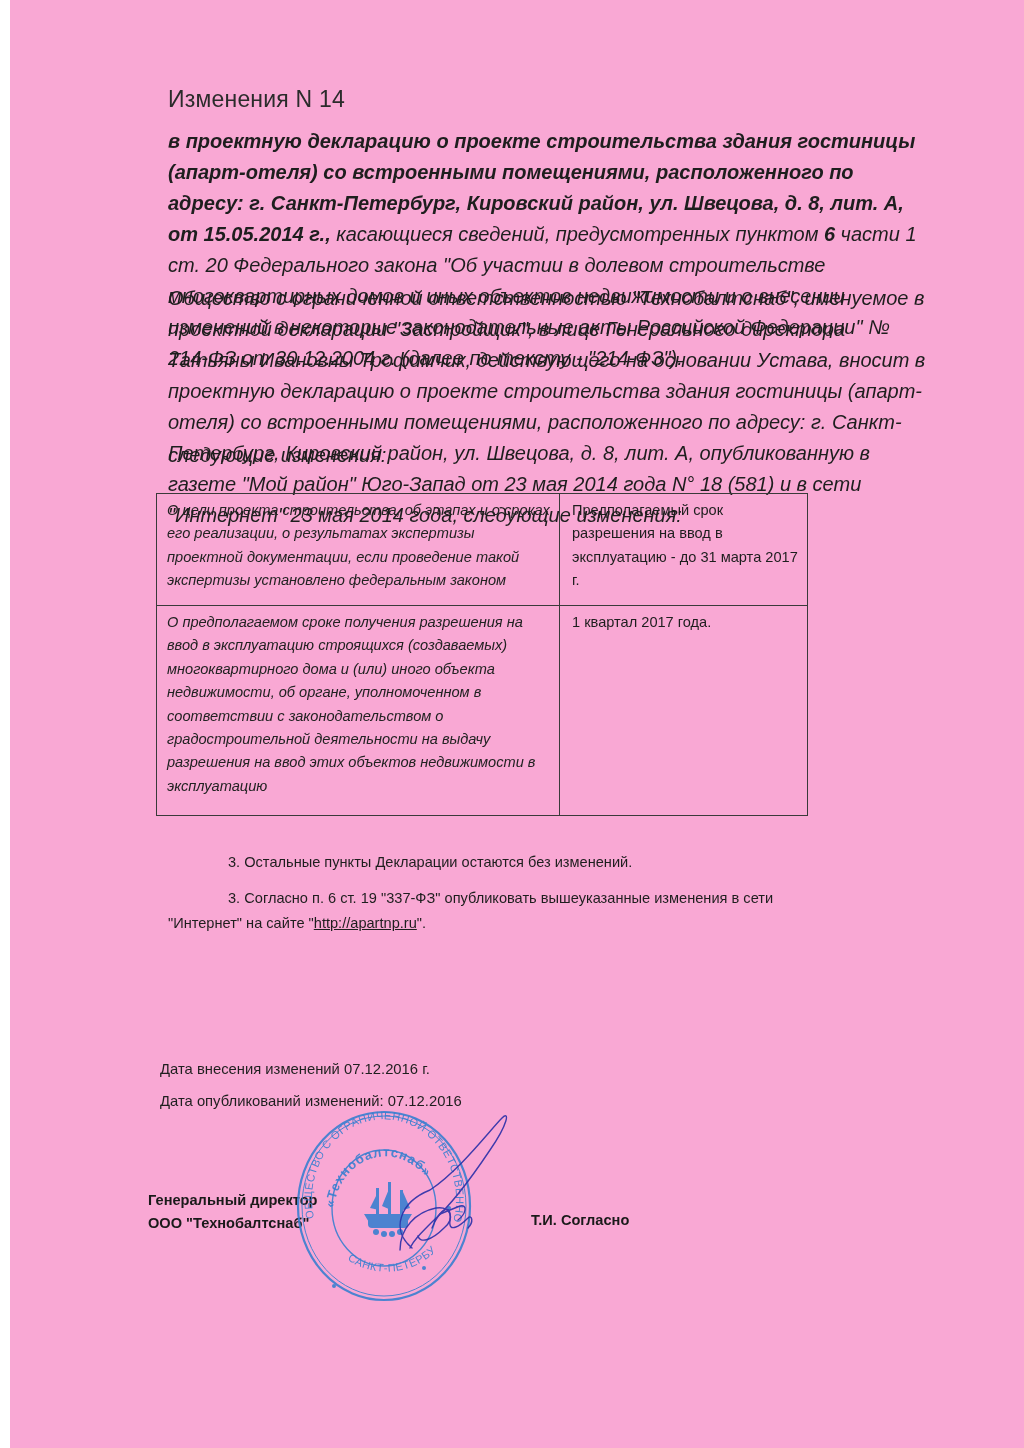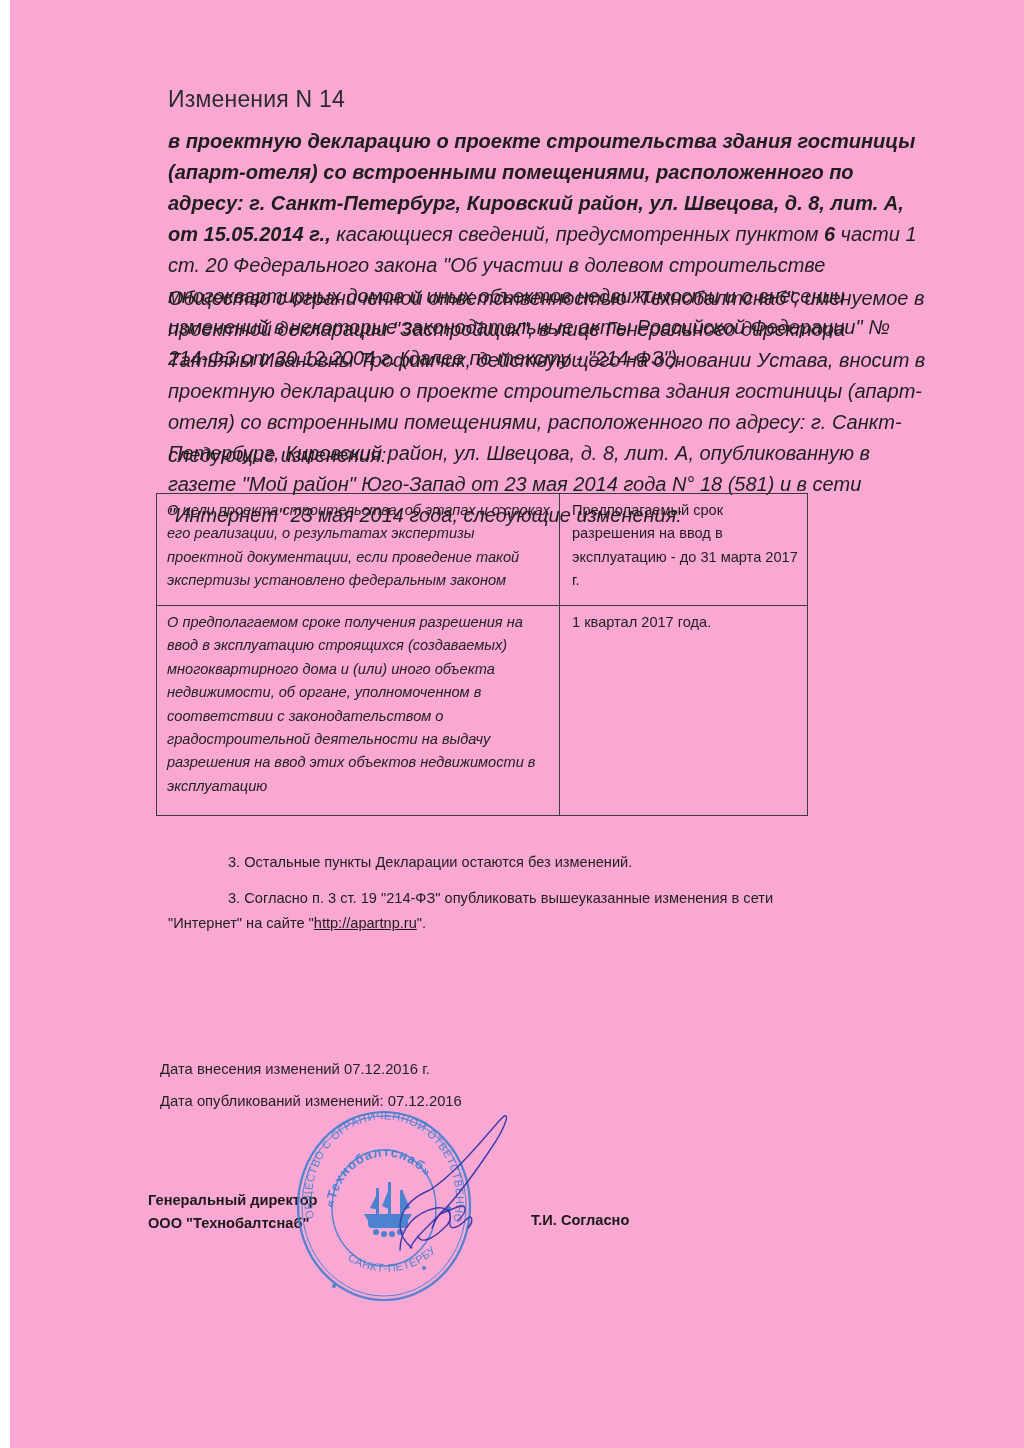--- a/index.html
+++ b/index.html
@@ -65,21 +65,21 @@
     <tr class="r2">
       <td class="q">О предполагаемом сроке получения разрешения на ввод в эксплуатацию строящихся (создаваемых) многоквартирного дома и (или) иного объекта недвижимости, об органе, уполномоченном в соответствии с законодательством о градостроительной деятельности на выдачу разрешения на ввод этих объектов недвижимости в эксплуатацию</td>
       <td class="a">1 квартал 2017 года.</td>
     </tr>
   </tbody>
     </table>
 
   <div class="item item2">3. Остальные пункты Декларации остаются без изменений.</div>
 
   <div class="item item3">
-    <div class="indent">3. Согласно п. 3 ст. 19 "214-ФЗ" опубликовать вышеуказанные изменения в сети</div>
+    <div class="indent">3. Согласно п. 6 ст. 19 "337-ФЗ" опубликовать вышеуказанные изменения в сети</div>
     <div><span>"Интернет" на сайте "</span><a class="link" href="#">http://apartnp.ru</a><span>".</span></div>
   </div>
 
   <div class="date date1">Дата внесения изменений 07.12.2016 г.</div>
   <div class="date date2">Дата опубликований изменений: 07.12.2016</div>
 
   <div class="sig-title">
     <div>Генеральный директор</div>
     <div>ООО "Технобалтснаб"</div>
   </div>

